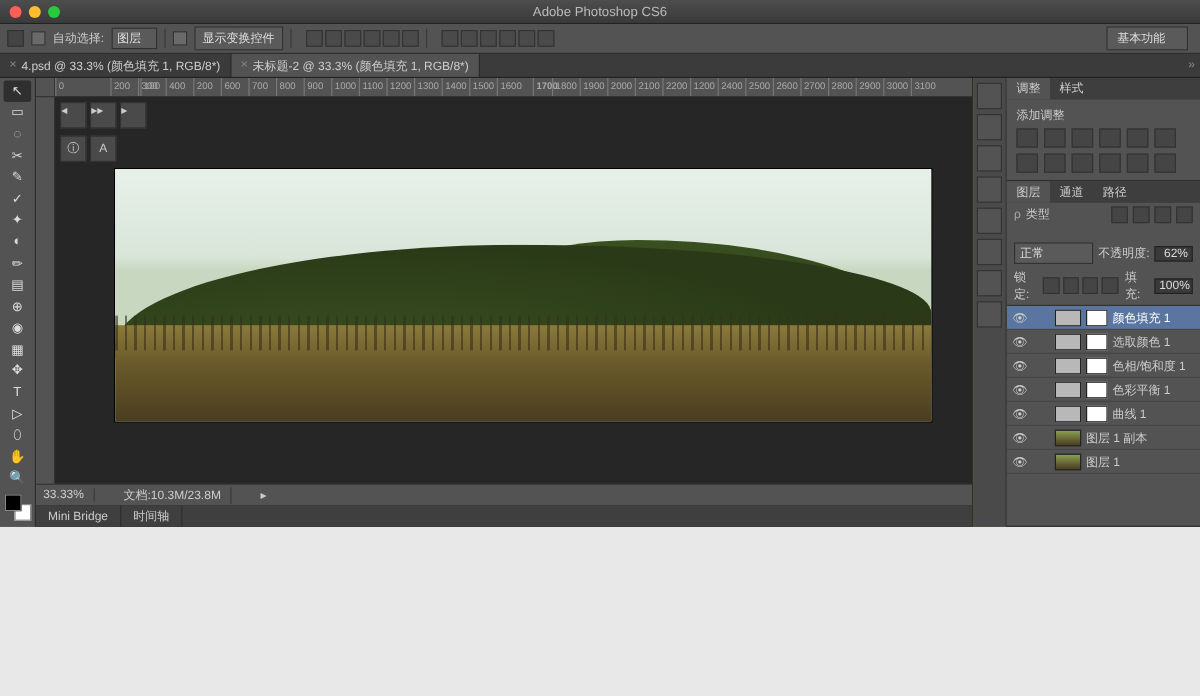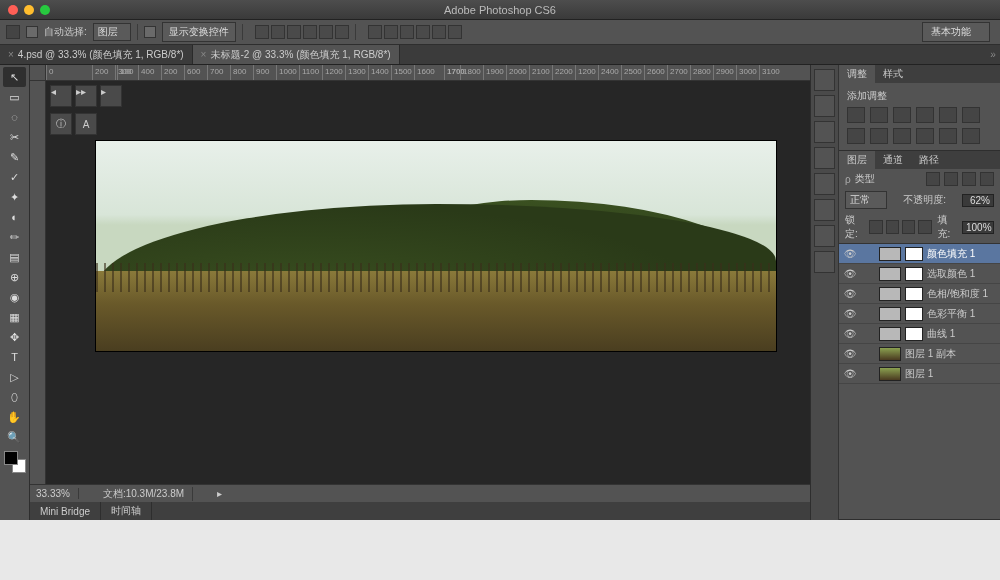--- a/index.html
+++ b/index.html
@@ -1,17 +1,17 @@
 <!DOCTYPE html>
 <html><head>
 <meta charset="utf-8">
 <style>
   * { box-sizing: border-box; margin: 0; padding: 0; font-family: "Helvetica Neue", Arial, sans-serif; }
   body { width: 1000px; height: 580px; background: #e8e8e8; overflow: hidden; font-size: 10px; color: #ccc; user-select: none; }
-  .window { width: 1000px; height: 520px; background: #535353; border-radius: 6px 6px 0 0; display: flex; flex-direction: column; }
+  .window { width: 1000px; height: 439px; background: #535353; border-radius: 6px 6px 0 0; display: flex; flex-direction: column; }
   .titlebar { height: 20px; background: linear-gradient(#4d4d4d,#3a3a3a); border-bottom:1px solid #222; display:flex; align-items:center; padding:0 8px; color:#bbb; font-size:11px; }
   .traffic { display:flex; gap:6px; margin-right:auto; }
   .traffic span { width:10px;height:10px;border-radius:50%; display:block;}
   .t-red{background:#ff5f56;} .t-yel{background:#ffbd2e;} .t-grn{background:#27c93f;}
   .titlebar .title{position:absolute; left:0; right:0; text-align:center; pointer-events:none;}
   .options-bar { height:22px; background:#535353; border-bottom:1px solid #2e2e2e; display:flex; align-items:center; padding:12px 6px; gap:6px; font-size:10px;}
   .options-bar .cursor-ico{width:14px;height:14px;border:1px solid #333;background:#444;}
   .options-bar .chk{width:12px;height:12px;background:#6a6a6a;border:1px solid #333;}
   .options-bar select, .select-fake{background:#5a5a5a;border:1px solid #333;color:#ddd;font-size:10px;padding:1px 12px 1px 4px;position:relative;}
   .btn-fake{background:#5a5a5a;border:1px solid #333;padding:2px 6px;color:#ddd;font-size:10px;}
@@ -57,21 +57,21 @@
   .right-icons span{height:22px;margin:0 3px;background:#535353;border:1px solid #333;}
   .panels{flex:1;display:flex;flex-direction:column;}
   .panel{background:#535353;border-bottom:1px solid #2e2e2e;}
   .panel-tabs{height:18px;display:flex;align-items:center;font-size:10px;background:#3e3e3e;}
   .panel-tabs .pt{padding:0 8px;color:#ccc;height:100%;display:flex;align-items:center;}
   .panel-tabs .pt.active{background:#535353;}
   .adj-body{padding:6px 8px;font-size:10px;}
   .adj-icons{display:flex;flex-wrap:wrap;gap:5px;margin-top:4px;}
   .adj-icons span{width:18px;height:16px;background:#454545;border:1px solid #333;}
   .layers-head{display:flex;align-items:center;padding:3px 6px;gap:4px;font-size:10px;}
-  .layers-opts{display:flex;align-items:center;padding:2px 6px;gap:16px;font-size:10px;}
+  .layers-opts{display:flex;align-items:center;padding:2px 6px;gap:4px;font-size:10px;margin-top:11px;}
   .num-box{background:#3a3a3a;border:1px solid #222;padding:0 3px;color:#ddd;width:32px;text-align:right;}
   .lock-row{display:flex;align-items:center;padding:2px 6px;gap:3px;font-size:10px;border-bottom:1px solid #333;}
   .lock-row .lico{width:14px;height:14px;background:#454545;border:1px solid #333;}
   .layer-list{max-height:170px;overflow:auto;}
   .layer{display:flex;align-items:center;height:20px;padding:0 4px;gap:4px;border-bottom:1px solid #454545;font-size:10px;}
   .layer.sel{background:#5a76a0;color:#fff;}
   .eye{width:14px;text-align:center;color:#ccc;}
   .thumb{width:22px;height:14px;background:#888;border:1px solid #222;}
   .thumb.solid{background:#b8b8b8;}
   .thumb.img{background:linear-gradient(#8aa050,#4a3a20);}

